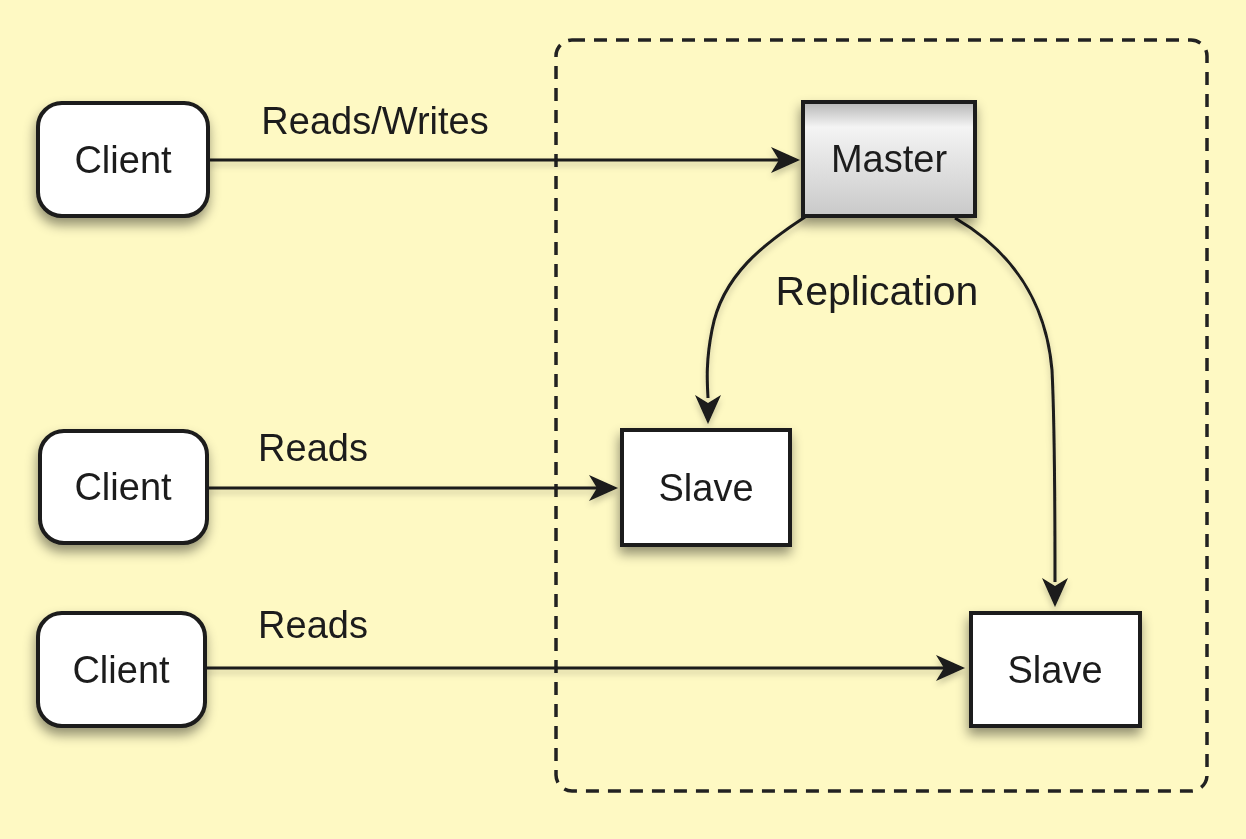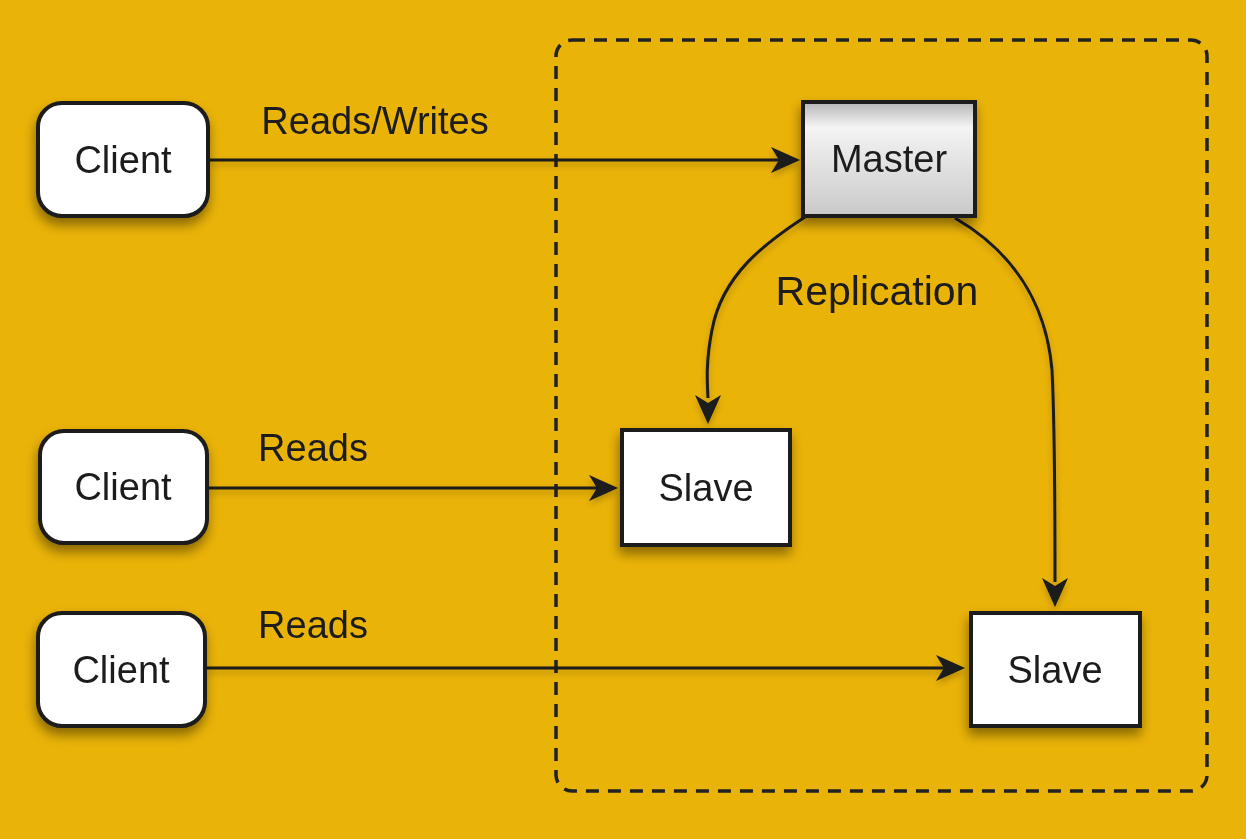--- a/index.html
+++ b/index.html
@@ -4,21 +4,21 @@
 <style>
   html, body {
     margin: 0;
     padding: 0;
     background: #ffffff;
   }
   .stage {
     position: relative;
     width: 1246px;
     height: 839px;
-    background: #eab308;
+    background: #fef9c3;
     overflow: hidden;
   }
   svg {
     display: block;
     width: 1246px;
     height: 839px;
   }
   .node-box {
     stroke: #1a1a1a;
     stroke-width: 4;

